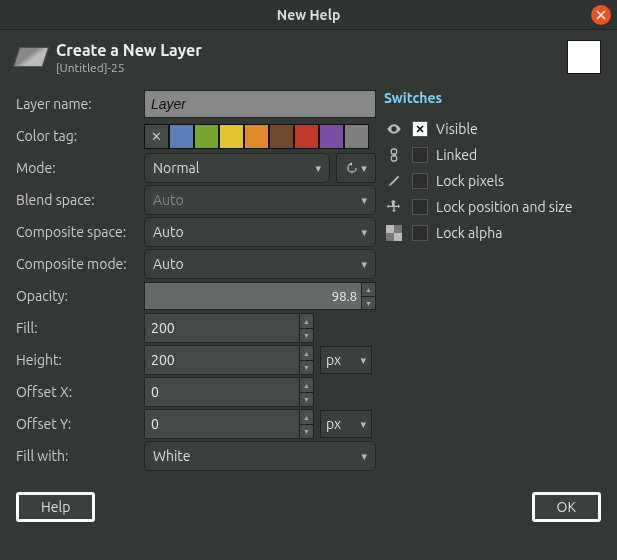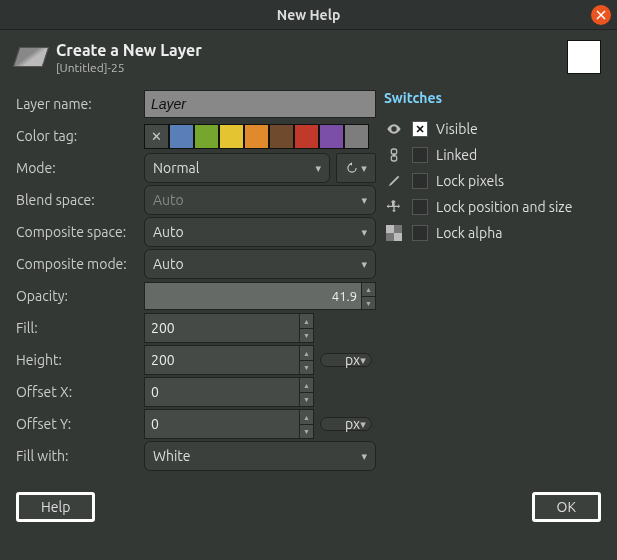--- a/index.html
+++ b/index.html
@@ -28,21 +28,21 @@
   .reset-btn { width: 40px; height: 30px; background: #3c403d; border: 1px solid #222; display: flex; align-items: center; justify-content: center; border-radius: 2px; cursor: pointer; gap: 2px; color: #ccc; }
   .swatches { display: flex; gap: 0; flex: 1; }
   .swatch { width: 25px; height: 25px; border: 1px solid #111; cursor: pointer; }
   .swatch.x { background: #454a47; display: flex; align-items: center; justify-content: center; }
   .swatch.x::after { content: "✕"; font-size: 13px; color: #ccc; }
   .spin { flex: 1; height: 30px; background: #454a47; border: 1px solid #222; display: flex; align-items: center; position: relative; }
   .spin-val { flex: 1; padding: 0 6px; color: #eee; }
   .spin-arrows { width: 14px; display: flex; flex-direction: column; height: 100%; }
   .spin-arrows div { flex: 1; display: flex; align-items: center; justify-content: center; font-size: 7px; color: #aaa; cursor: pointer; background: #4b504d; border-left:1px solid #222;}
   .spin-arrows div:first-child { border-bottom:1px solid #222; }
-  .unit-sel { width: 52px; height: 14px; background: #3c403d; border: 1px solid #222; display: flex; align-items: center; justify-content: space-between; padding: 0 24px; margin-left: 6px; cursor: pointer; border-radius:8px;}
+  .unit-sel { width: 52px; height: 28px; background: #3c403d; border: 1px solid #222; display: flex; align-items: center; justify-content: space-between; padding: 0 5px; margin-left: 6px; cursor: pointer; border-radius:0;}
   .opacity-slider { flex: 1; height: 28px; border: 1px solid #222; position: relative; background: #454a47; display:flex; align-items:center; }
   .opacity-fill { position: absolute; left: 0; top: 0; height: 100%; background: #666a67; }
   .opacity-val { position: absolute; right: 18px; top: 50%; transform: translateY(-50%); color: #eee; font-size: 13px; }
   .switches-title { font-weight: 700; color: #7dd3fc; margin-bottom: 10px; }
   .switch-row { display: flex; align-items: center; height: 26px; gap: 8px; }
   .switch-icon { width: 20px; display: flex; align-items: center; justify-content: center; color: #bbb; }
   .switch-icon svg { width: 16px; height: 16px; }
   .chk { width: 16px; height: 16px; background: #2b2e2c; border: 1px solid #555; display: flex; align-items: center; justify-content: center; cursor: pointer; }
   .chk.checked { background: #fff; }
   .chk.checked::after { content: "✕"; color: #111; font-size: 11px; font-weight: bold; }
@@ -132,21 +132,21 @@
       <div class="select">
         <span>Auto</span>
         <span class="chev">▾</span>
       </div>
     </div>
 
     <div class="row">
       <div class="lbl">Opacity:</div>
       <div class="opacity-slider">
         <div class="opacity-fill" id="opfill" style="width: 98.8%;"></div>
-        <div class="opacity-val">41.9</div>
+        <div class="opacity-val">98.8</div>
         <div class="spin-arrows" style="position:absolute;right:0;top:0;height:100%;">
           <div>▲</div>
           <div>▼</div>
         </div>
       </div>
     </div>
 
     <div class="row">
       <div class="lbl">Fill:</div>
       <div class="spin" style="flex:0 0 170px">

